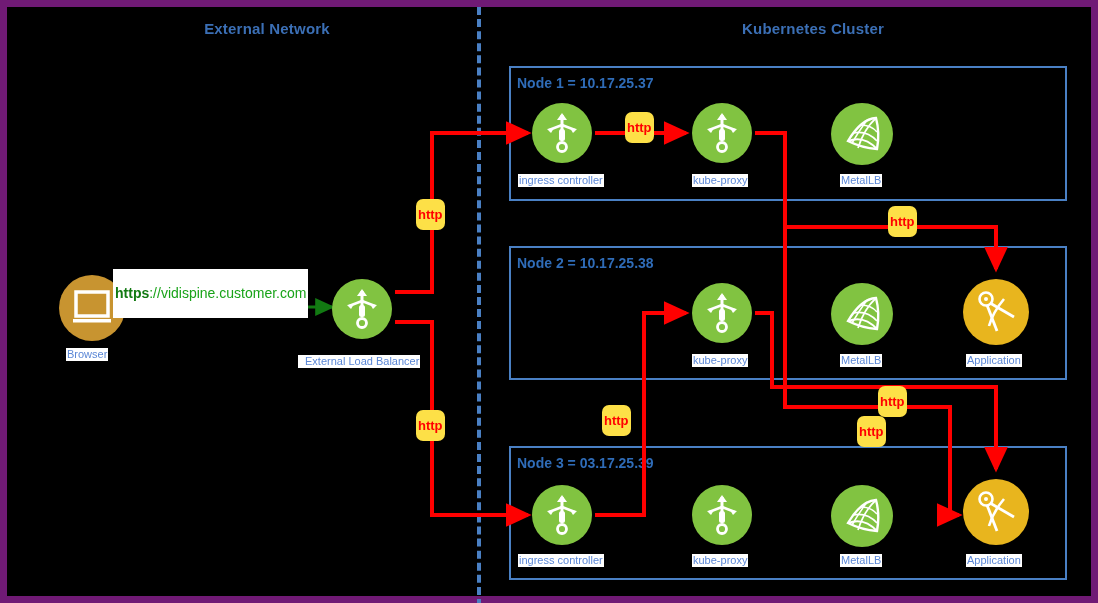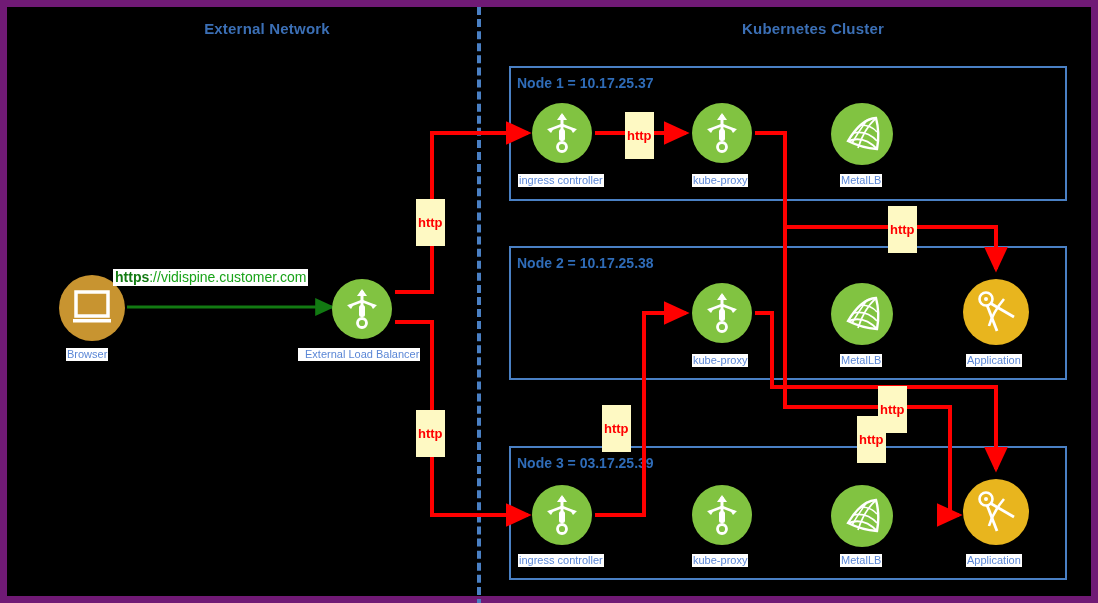--- a/index.html
+++ b/index.html
@@ -7,22 +7,22 @@
   #canvas{position:relative;width:1098px;height:603px;background:#000000;box-sizing:border-box;border:7px solid #701a75;}
   .zone-title{position:absolute;color:#3b6fb5;font-weight:bold;font-size:15px;letter-spacing:.2px;white-space:nowrap;}
   .divider{position:absolute;left:470px;top:0px;width:0;height:600px;border-left:4px dashed #4a80c4;}
   .node-box{position:absolute;box-sizing:border-box;border:2px solid #4a80c4;background:transparent;}
   .node-title{position:absolute;color:#2f6cb8;font-weight:bold;font-size:14px;white-space:nowrap;}
   .nodecircle{position:absolute;border-radius:50%;display:flex;align-items:center;justify-content:center;}
   .green{background:#81c341;}
   .gold{background:#e8b51e;}
   .brown{background:#c89430;}
   .caption{position:absolute;font-size:11px;color:#5b87d6;background:#ffffff;white-space:nowrap;line-height:13px;padding:0 1px;}
-  .httplbl{position:absolute;font-size:13px;font-weight:bold;color:#ff0000;background:#fef9c3;white-space:nowrap;padding:16px 2px;line-height:15px;z-index:7;}
-  .urllbl{position:absolute;font-size:14px;background:#ffffff;white-space:nowrap;padding:0 2px;line-height:17px;z-index:7;}
+  .httplbl{position:absolute;font-size:13px;font-weight:bold;color:#ff0000;background:#fde047;white-space:nowrap;padding:8px 2px;line-height:15px;z-index:7;border-radius:7px;}
+  .urllbl{position:absolute;font-size:14px;background:#ffffff;white-space:nowrap;padding:16px 2px;line-height:17px;z-index:7;}
   .urllbl .b{color:#127a12;font-weight:bold;}
   .urllbl .r{color:#19a319;}
   svg.flow{position:absolute;left:0;top:0;width:1098px;height:603px;pointer-events:none;}
   .ic{width:100%;height:100%;}
 </style>
 </head>
 <body>
 
 <div id="canvas">
 
@@ -79,21 +79,21 @@
       <path d="M30,12 L30,34" stroke="#ffffff" stroke-width="3" fill="none"></path>
       <path d="M30,10 l-5,7 h10 z" fill="#ffffff"></path>
       <path d="M30,22 L17,27" stroke="#ffffff" stroke-width="2.6" fill="none"></path>
       <path d="M15,26 l7,-1 l-3,5 z" fill="#ffffff"></path>
       <path d="M30,22 L43,27" stroke="#ffffff" stroke-width="2.6" fill="none"></path>
       <path d="M45,26 l-7,-1 l3,5 z" fill="#ffffff"></path>
       <rect x="27" y="26" width="6" height="12" rx="2.5" fill="#ffffff"></rect>
       <circle cx="30" cy="44" r="4.5" fill="none" stroke="#ffffff" stroke-width="2.8"></circle>
     </svg>
   </div>
-  <div class="caption" style="left:291px;top:341px;padding-left:7px;">External Load Balancer</div>
+  <div class="caption" style="left:291px;top:348px;padding-left:7px;">External Load Balancer</div>
 
   <div class="urllbl" style="left:106px;top:262px;">
     <span class="b">https</span><span class="r">://vidispine.customer.com</span>
   </div>
 
   <div class="nodecircle green" style="left:525px;top:96px;width:60px;height:60px;">
     <svg class="ic" viewBox="0 0 60 60">
       <path d="M30,12 L30,34" stroke="#ffffff" stroke-width="3" fill="none"></path>
         <path d="M30,10 l-5,7 h10 z" fill="#ffffff"></path>
       <path d="M30,22 L17,27" stroke="#ffffff" stroke-width="2.6" fill="none"></path>

